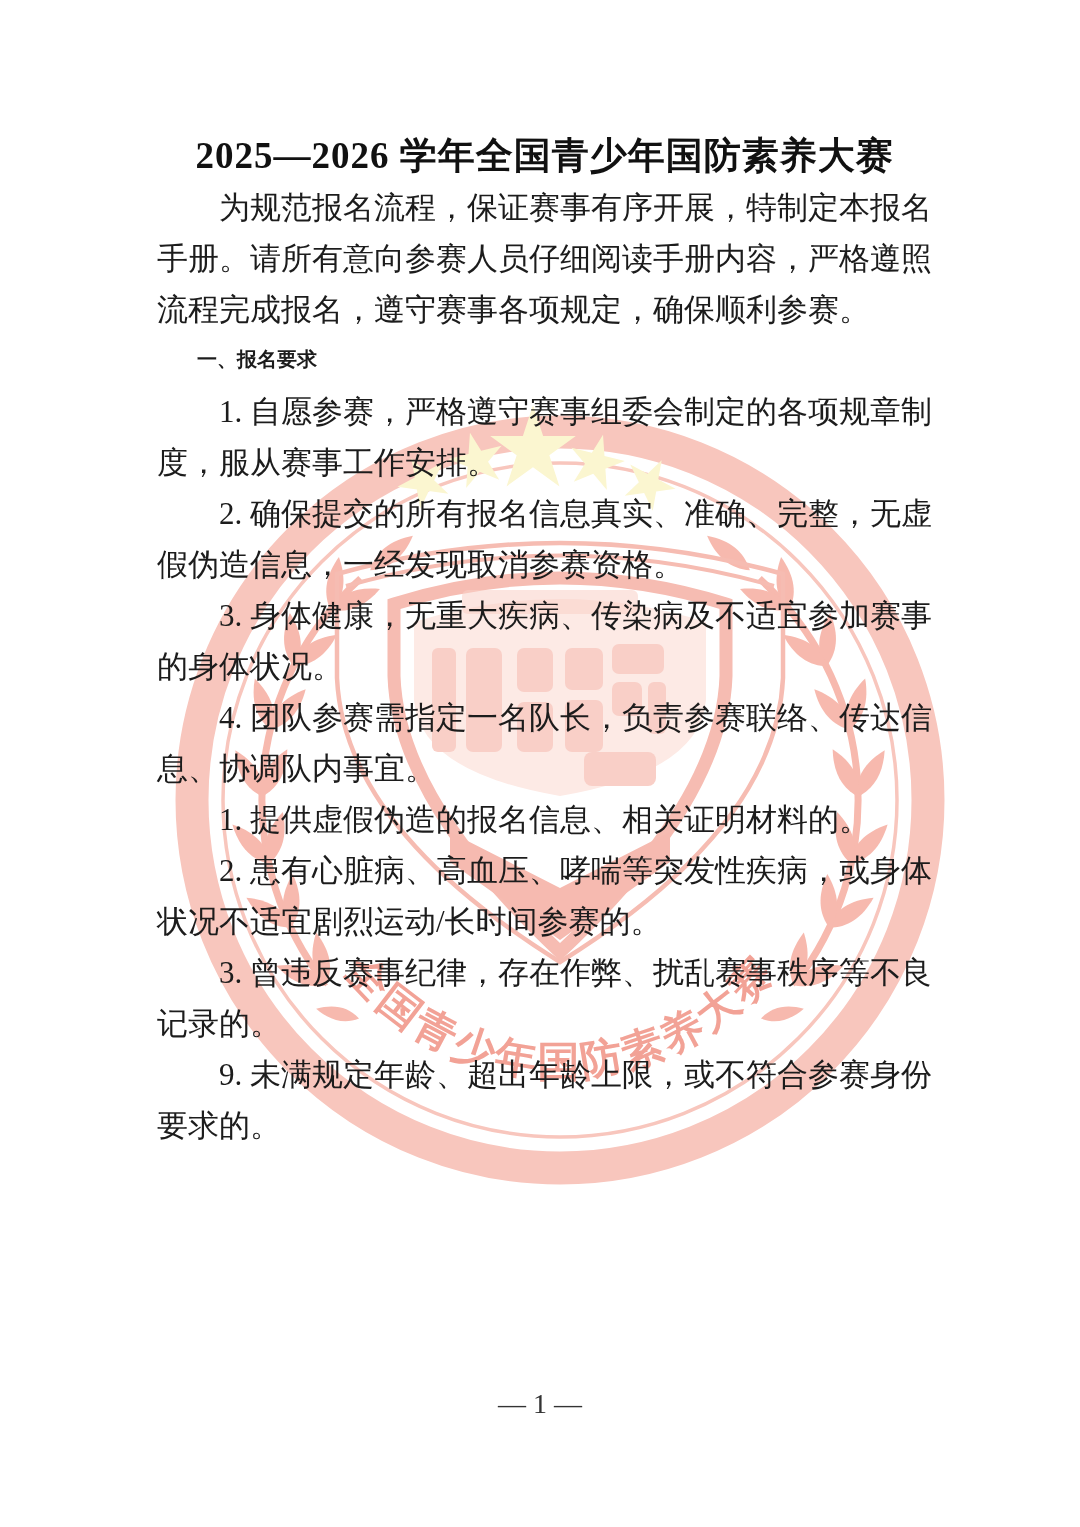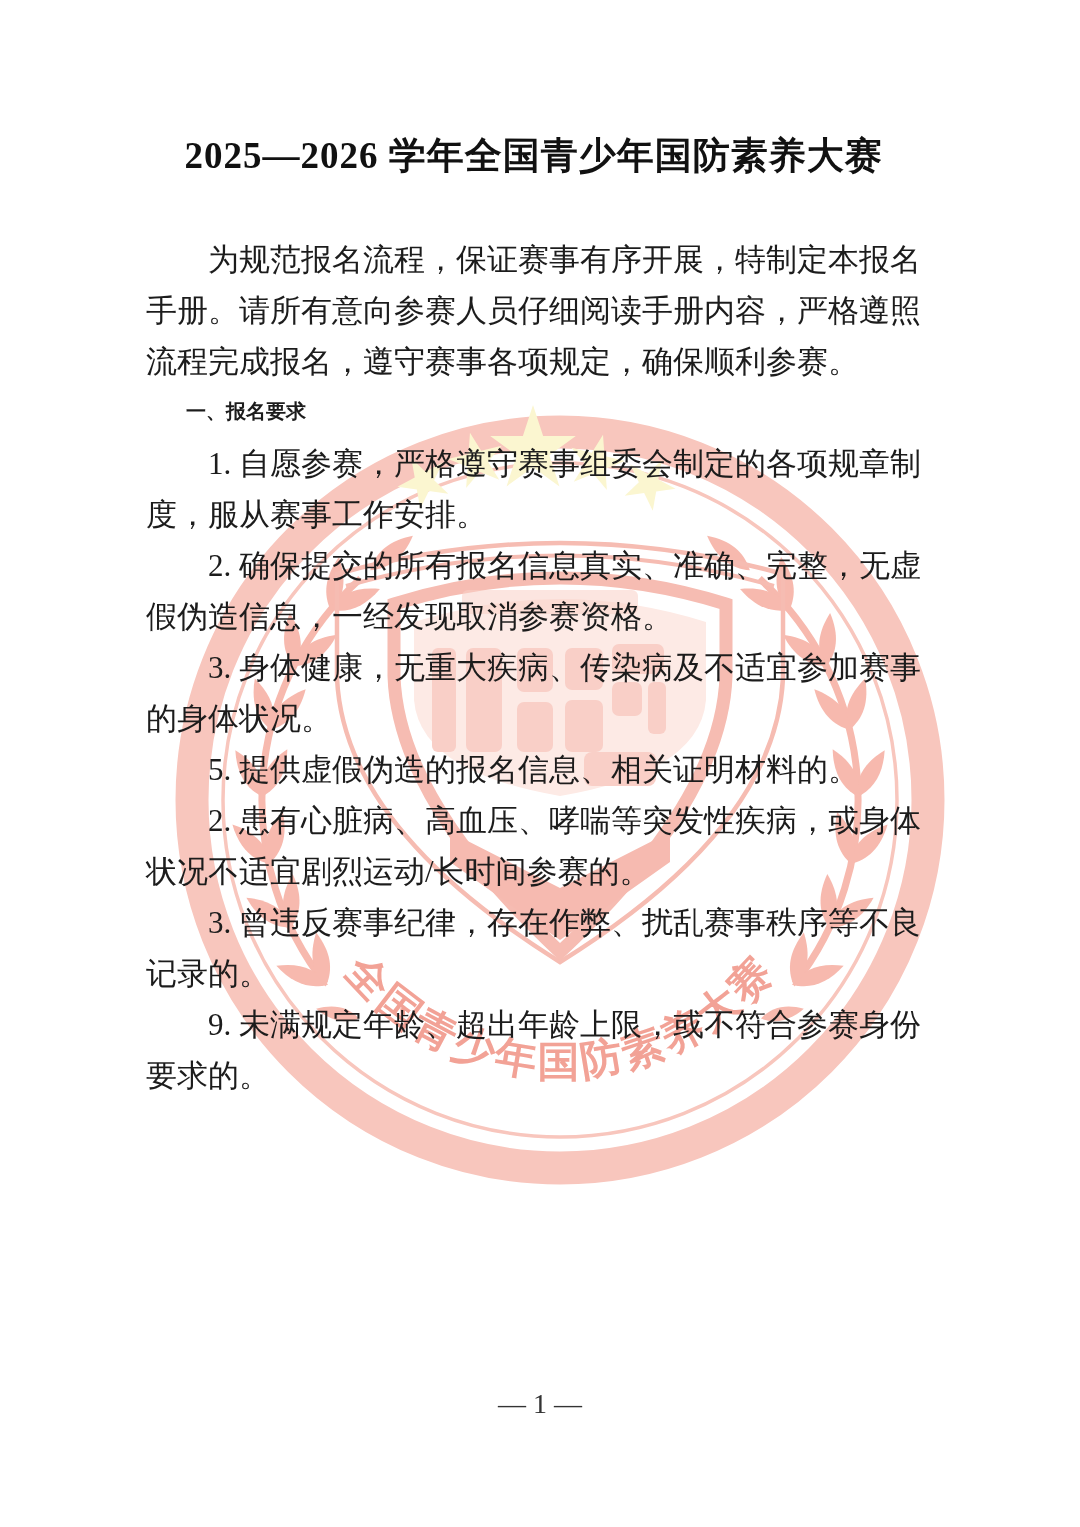--- a/index.html
+++ b/index.html
@@ -13,37 +13,36 @@
   }
   .watermark {
     position:absolute;
     left:0; top:0;
     width:1080px; height:1527px;
     z-index:0;
     pointer-events:none;
   }
   .content {
     position:absolute;
-    left:146px;
+    left:157px;
     width:775px;
     top:0;
     z-index:1;
     color:#1c1c1c;
   }
   .title {
     margin-top:130px;
     text-align:center;
     font-size:37px;
     line-height:52px;
     font-weight:700;
     color:#111;
     letter-spacing:1px;
   }
   .bodytext {
-    margin-top:52px;
     font-size:31px;
     line-height:51px;
     text-align:justify;
   }
   .bodytext p {
     margin:0;
     text-indent:2em;
   }
   p.h-num {
     font-weight:700;
@@ -162,23 +161,24 @@
 
     <div class="bodytext">
       <p>为规范报名流程，保证赛事有序开展，特制定本报名手册。请所有意向参赛人员仔细阅读手册内容，严格遵照流程完成报名，遵守赛事各项规定，确保顺利参赛。</p>
 
       <p class="h-num">一、报名要求</p>
 
 
       <p>1. 自愿参赛，严格遵守赛事组委会制定的各项规章制度，服从赛事工作安排。</p>
       <p>2. 确保提交的所有报名信息真实、准确、完整，无虚假伪造信息，一经发现取消参赛资格。</p>
       <p>3. 身体健康，无重大疾病、传染病及不适宜参加赛事的身体状况。</p>
+      <p>4. 团队参赛需指定一名队长，负责参赛联络、传达信息、协调队内事宜。</p>
 
 
-      <p>5. 提供虚假伪造的报名信息、相关证明材料的。</p>
+      <p>1. 提供虚假伪造的报名信息、相关证明材料的。</p>
       <p>2. 患有心脏病、高血压、哮喘等突发性疾病，或身体状况不适宜剧烈运动/长时间参赛的。</p>
       <p>3. 曾违反赛事纪律，存在作弊、扰乱赛事秩序等不良记录的。</p>
       <p>9. 未满规定年龄、超出年龄上限，或不符合参赛身份要求的。</p>
     </div>
 
   </div>
 
   <div class="footer">— 1 —</div>
 
 </div>

